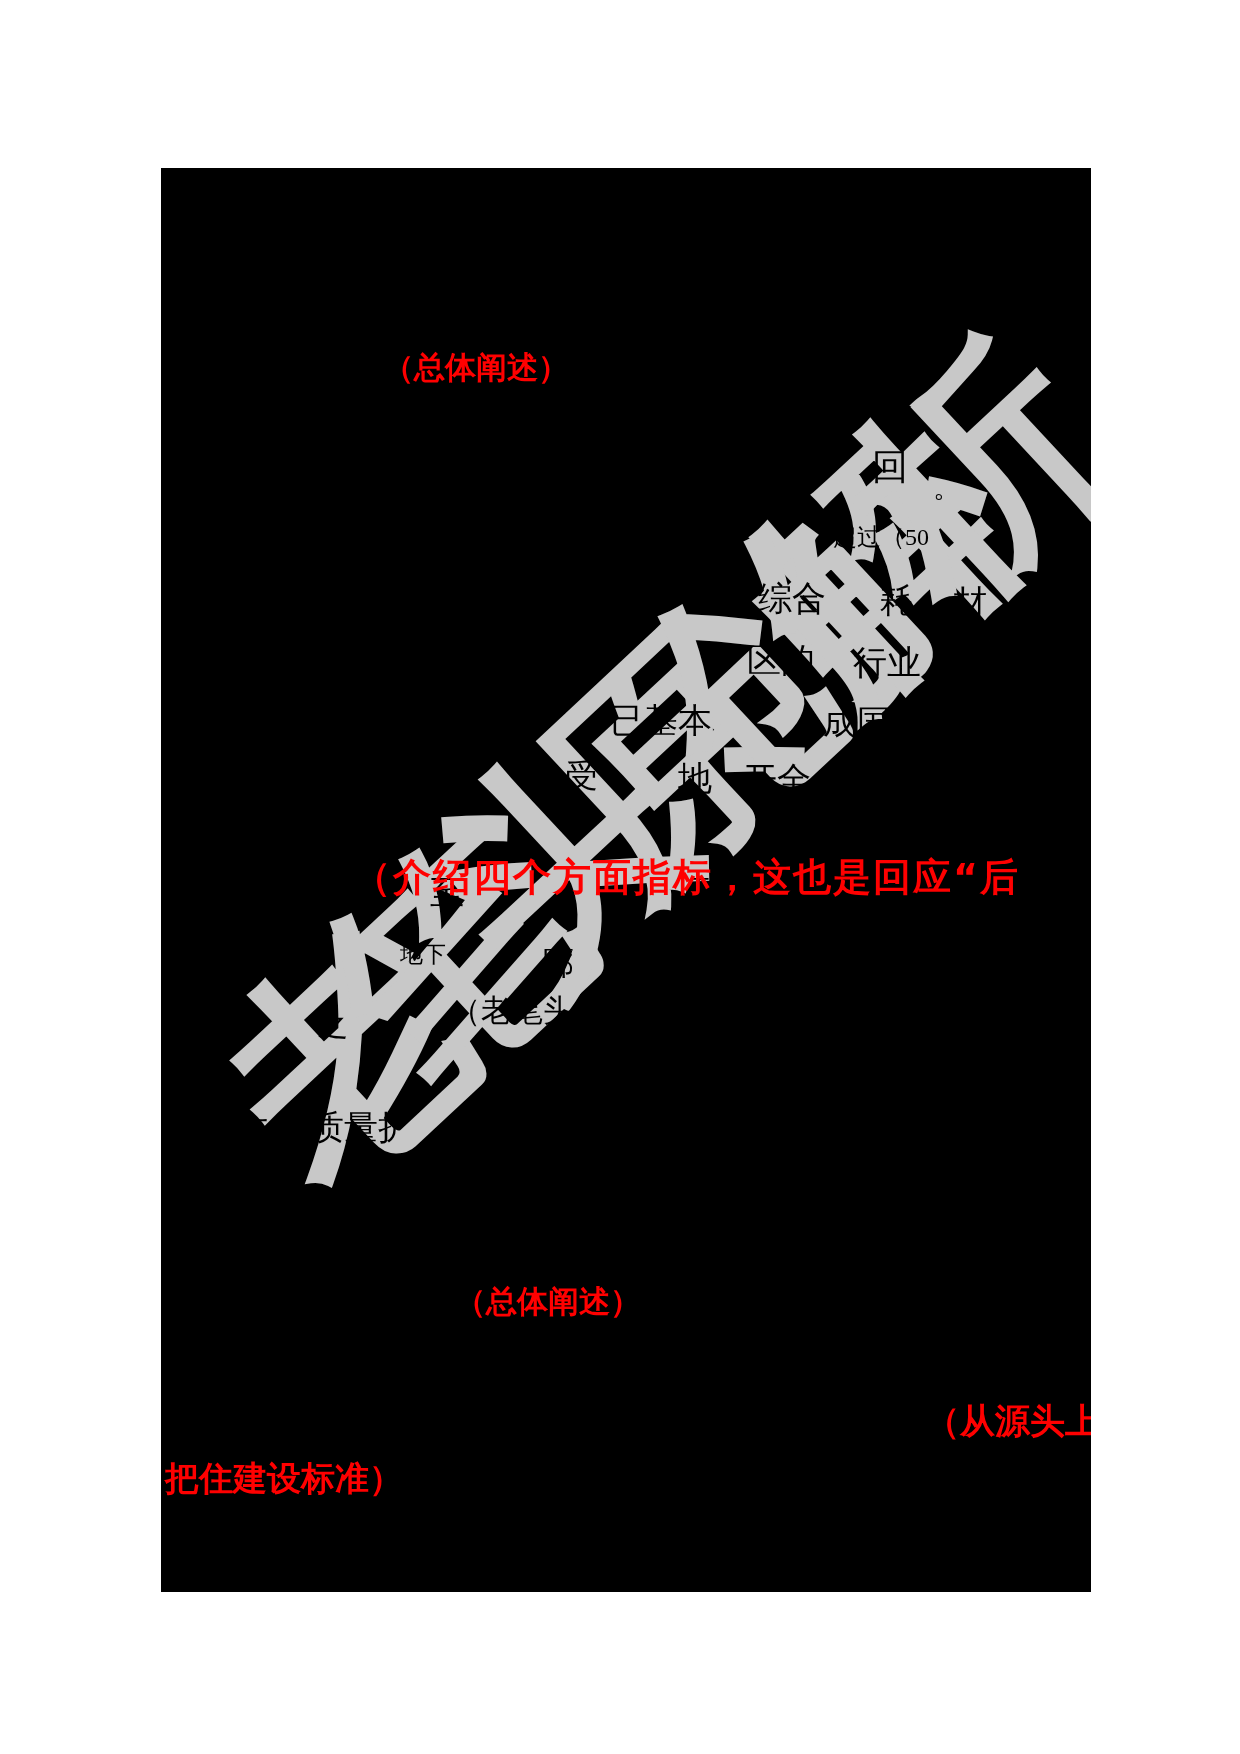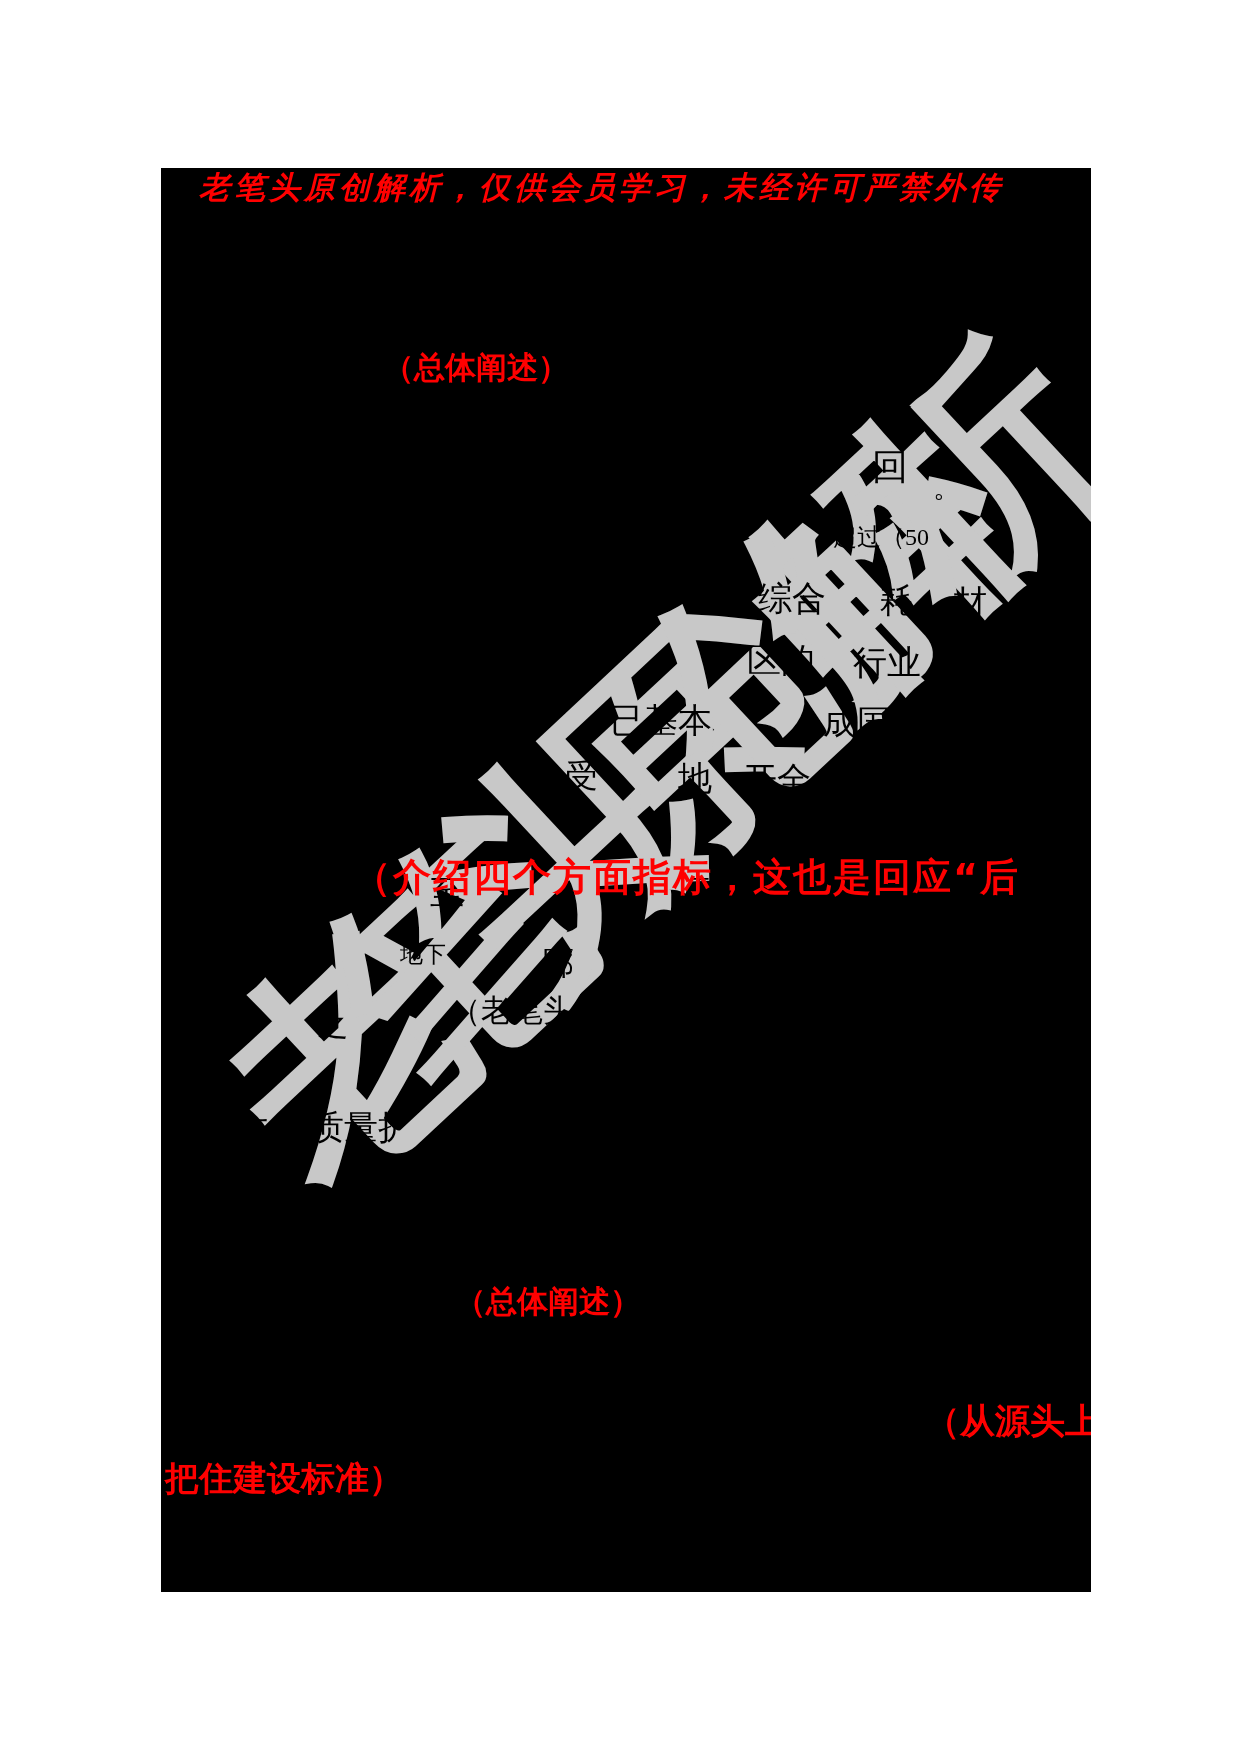--- a/index.html
+++ b/index.html
@@ -59,21 +59,20 @@
         <span class="frag" style="left: 289px; top: 827px; font-size: 31px; text-align: right;">（老笔头原创解</span>
         <span class="frag" style="left: 157px; top: 842px; font-size: 30px;">之</span>
         <span class="frag" style="left: 149px; top: 943px; font-size: 34px;">质量扩</span>
         <span class="frag" style="left: 77px; top: 948px; font-size: 32px;">三</span>
         <span class="frag" style="left: 42px; top: 1000px; font-size: 32px;">标准。</span>
         <span class="frag" style="left: 107px; top: 1060px; font-size: 34px;">持</span>
         <span class="frag" style="left: 189px; top: 1067px; font-size: 32px;">平</span>
         <span class="frag" style="left: 149px; top: 1113px; font-size: 30px;">当</span>
       </div>
 
-    <div class="red brush hdr">老笔头原创解析，仅供会员学习，未经许可严禁外传</div>
 
     <div class="red song basic">（总体阐述）</div>
 
     <div class="red brush para1">（介绍四个方面指标，这也是回应“后</div>
 
 
     <div class="red song overall">（总体阐述）</div>
 
     <div class="red brush src1">（从源头上</div>
 

